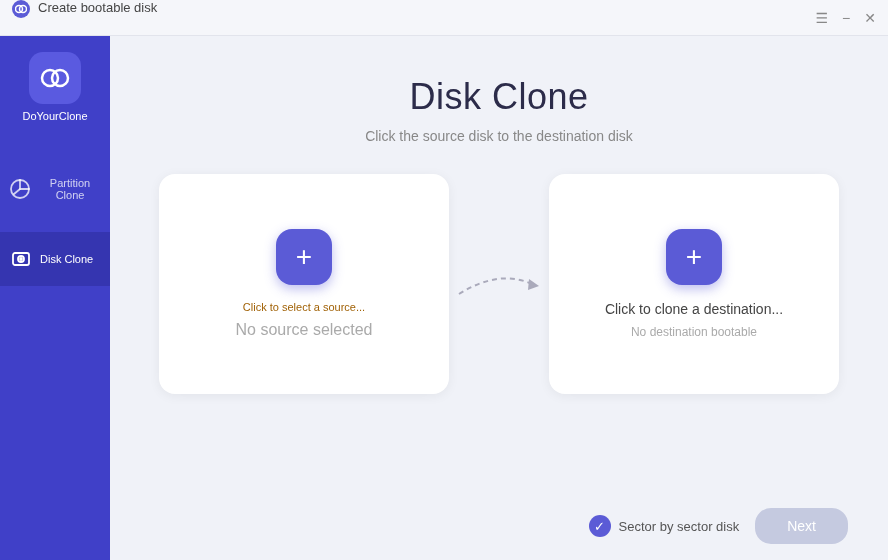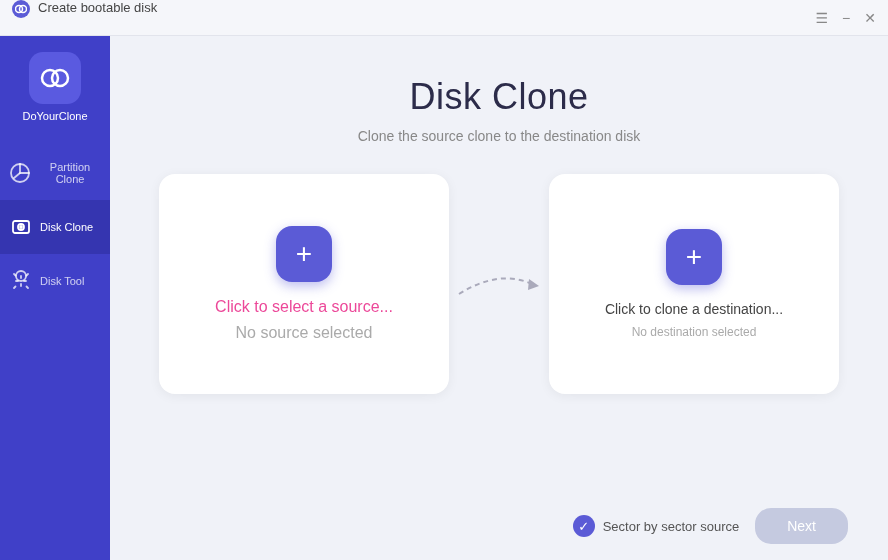--- a/index.html
+++ b/index.html
@@ -59,21 +59,21 @@
     }
 
     
     .sidebar {
       width: 110px;
       background: #4040c8;
       display: flex;
       flex-direction: column;
       align-items: center;
       padding-top: 16px;
-      gap: 0;
+      gap: 16px;
       flex-shrink: 0;
     }
     .sidebar-logo {
       display: flex;
       flex-direction: column;
       align-items: center;
       margin-bottom: 24px;
     }
     .sidebar-logo-icon {
       width: 52px;
@@ -291,63 +291,53 @@
       <div class="sidebar-item-icon">
         <svg width="24" height="24" viewBox="0 0 24 24" fill="none" stroke="currentColor" stroke-width="1.8" stroke-linecap="round">
           <rect x="4" y="6" width="16" height="12" rx="2"></rect>
           <circle cx="12" cy="12" r="3"></circle>
           <circle cx="12" cy="12" r="1" fill="currentColor"></circle>
         </svg>
       </div>
       <span class="sidebar-item-label">Disk Clone</span>
     </div>
 
-    <div class="sidebar-item">
-      <div class="sidebar-item-icon">
-        <svg width="24" height="24" viewBox="0 0 24 24" fill="none" stroke="currentColor" stroke-width="1.8" stroke-linecap="round" stroke-linejoin="round">
-          <path d="M12 2a5 5 0 0 1 0 10 5 5 0 0 1 0-10z"></path>
-          <path d="M12 7v2m0 6v2m-5-5h2m6 0h2"></path>
-          <path d="M5 5l1.5 1.5M17.5 17.5L19 19M5 19l1.5-1.5M17.5 6.5L19 5"></path>
-        </svg>
-      </div>
-      <span class="sidebar-item-label">Disk Tool</span>
-    </div>
   </div>
 
   <div class="content">
     <div class="content-inner">
       <h1 class="page-title">Disk Clone</h1>
-      <p class="page-subtitle">Clone the source clone to the destination disk</p>
+      <p class="page-subtitle">Click the source disk to the destination disk</p>
 
       <div class="cards-row">
 
         <div class="clone-card">
           <div class="add-btn">+</div>
-          <div style="font-size:16px;color:#ec4899;font-weight:500;">Click to select a source...</div>
+          <div style="font-size:11px;color:#a16207;font-weight:500;">Click to select a source...</div>
           <div style="font-size:16px;color:#aaa;margin-top:-8px;">No source selected</div>
         </div>
 
         <div class="arrow-area">
           <svg class="arrow-svg" viewBox="0 0 90 40">
             <path d="M5 30 Q45 5 78 20" fill="none" stroke="#aab" stroke-width="2" stroke-dasharray="5,4"></path>
             <polygon points="75,15 85,22 74,26" fill="#aab"></polygon>
           </svg>
         </div>
 
         <div class="clone-card">
           <div class="add-btn">+</div>
           <div style="font-size:14px;color:#444;font-weight:500;">Click to clone a destination...</div>
-          <div style="font-size:12px;color:#aaa;margin-top:-8px;">No destination selected</div>
+          <div style="font-size:12px;color:#aaa;margin-top:-8px;">No destination bootable</div>
         </div>
 
       </div>
     </div>
 
     <div class="content-footer">
       <div class="sector-check">
         <div class="check-icon">✓</div>
-        <span>Sector by sector source</span>
+        <span>Sector by sector disk</span>
       </div>
       <button class="next-btn">Next</button>
     </div>
   </div>
 
 </div>
 
 </body></html>

